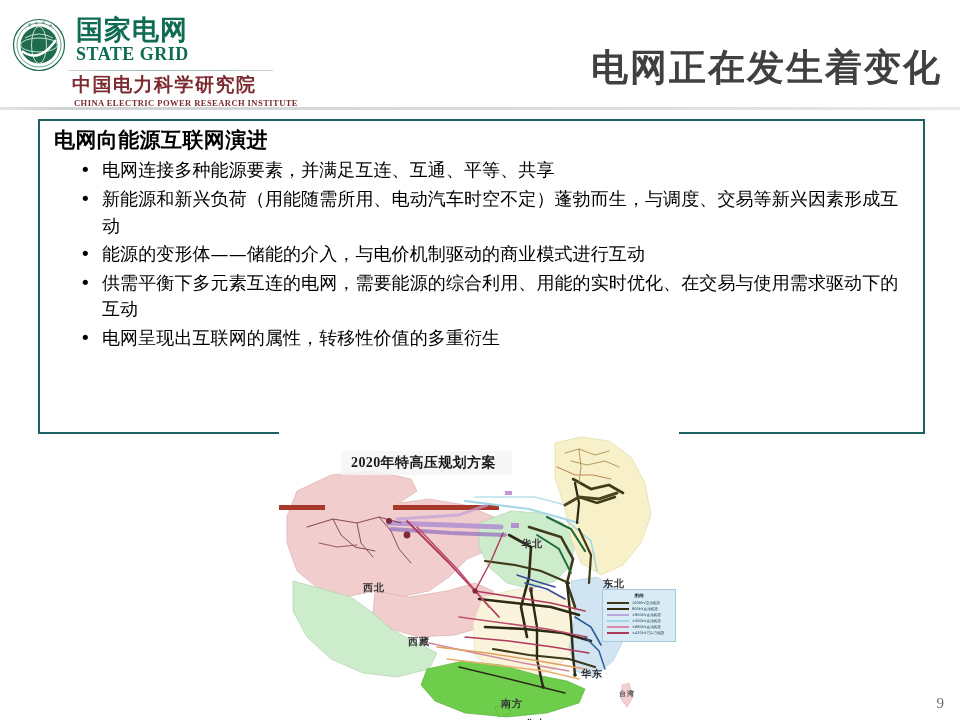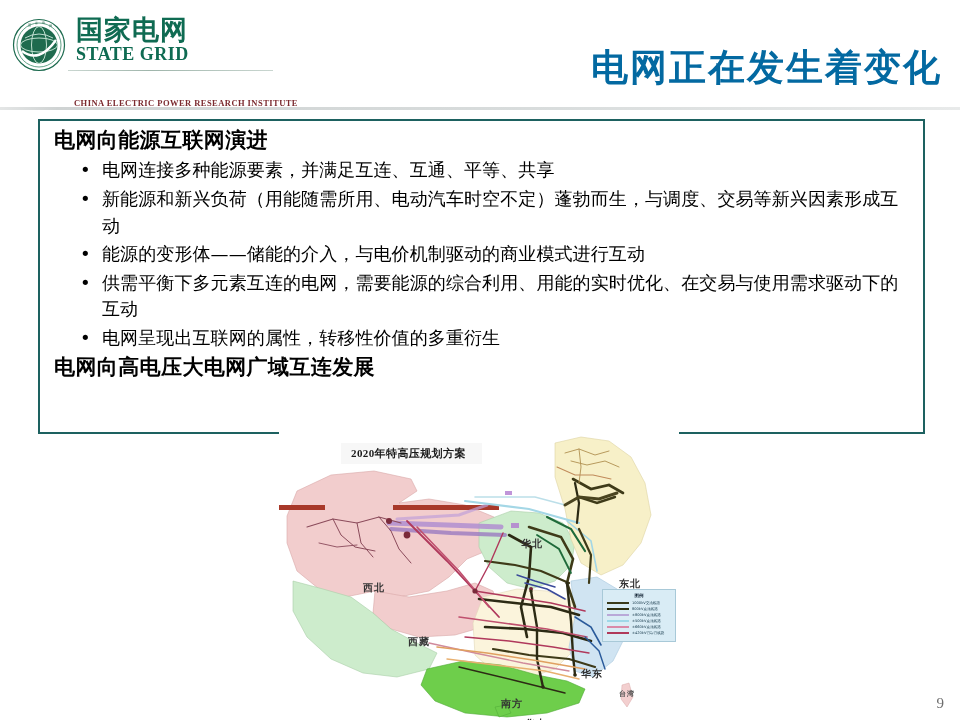--- a/index.html
+++ b/index.html
@@ -42,21 +42,21 @@
   }
   .inst-en {
     position: absolute; left: 66px; top: 87px;
     font-size: 8.5px; font-weight: 700; color: #7c2a2f;
     letter-spacing: 0.45px; line-height: 1;
     font-family: "Liberation Serif", "DejaVu Serif", serif;
   }
 
   .slide-title {
     position: absolute; right: 18px; top: 48px;
-    font-size: 37px; font-weight: 700; color: #0369a1;
+    font-size: 37px; font-weight: 700; color: #404040;
     letter-spacing: 2px; line-height: 1.1;
   }
 
   .header-rule {
     position: absolute; left: 0; top: 107px; width: 960px; height: 3px;
     background: linear-gradient(to right, #e4e6e6, #cfd3d3 6%, #d8dcdc 55%, #e8eaea);
   }
 
   
   .content-box {
@@ -88,22 +88,22 @@
   }
 
   
   .map-wrap {
     position: absolute; left: 279px; top: 431px;
     width: 400px; height: 289px;
     background: #ffffff; overflow: hidden;
   }
   .map-svg { position: absolute; left: 0; top: 0; }
   .map-title {
-    position: absolute; left: 62px; top: 12px;
-    font-size: 11px; font-weight: 700; color: #1a1a1a;
+    position: absolute; left: 62px; top: 20px;
+    font-size: 14px; font-weight: 700; color: #1a1a1a;
     background: rgba(246,246,246,0.85);
     padding: 3px 16px 3px 10px;
     letter-spacing: 0.4px;
     font-family: "Liberation Serif", "DejaVu Serif", serif;
   }
   .region-label {
     position: absolute;
     font-size: 10px; font-weight: 700; color: #333;
     letter-spacing: 1px;
   }
@@ -151,20 +151,21 @@
               <text x="23" y="6">家</text>
               <text x="30" y="6">电</text>
               <text x="37" y="9">网</text>
           </g>
         </svg>
       </div>
 
       <div class="brand-cn">国家电网</div>
       <div class="brand-en">STATE GRID</div>
       <div class="brand-rule"></div>
+      <div class="inst-cn">中国电力科学研究院</div>
       <div class="inst-en">CHINA ELECTRIC POWER RESEARCH INSTITUTE</div>
     </div>
 
     <div class="slide-title">电网正在发生着变化</div>
   </div>
 
   <div class="header-rule"></div>
 
   <div class="content-box">
 
@@ -186,21 +187,20 @@
       <li>
         <span class="dot">•</span>
         <span>供需平衡下多元素互连的电网，需要能源的综合利用、用能的实时优化、在交易与使用需求驱动下的互动</span>
       </li>
       <li>
         <span class="dot">•</span>
         <span>电网呈现出互联网的属性，转移性价值的多重衍生</span>
       </li>
     </ul>
 
-    <div class="sec-heading bottom">电网向高电压大电网广域互连发展</div>
   </div>
 
   <div class="map-wrap">
 
     <svg class="map-svg" width="400" height="289" viewBox="0 0 400 289">
       <rect x="0" y="0" width="400" height="289" fill="#ffffff"></rect>
 
       <path d="M8 85 L18 60 L52 44 L95 40 L132 48 L138 60 L120 72 L150 68 L186 74 L215 86
                L226 100 L212 118 L188 128 L170 146 L150 160 L120 166 L96 160 L66 166 L40 158
                L18 140 L8 112 Z" fill="#f2cdcd" stroke="#d9a8a8" stroke-width="0.6"></path>
@@ -303,21 +303,21 @@
           <circle cx="264" cy="256" r="1.8"></circle>
       </g>
       <g fill="#b07ad0" opacity="0.8">
         <rect x="232" y="92" width="8" height="5"></rect>
         <rect x="226" y="60" width="7" height="4"></rect>
       </g>
     </svg>
 
     <div class="map-title">2020年特高压规划方案</div>
 
-    <div class="region-label" style="left:324px; top:146px;margin-left:16px;">东北</div>
+    <div class="region-label" style="left:324px; top:146px;">东北</div>
     <div class="region-label" style="left:242px; top:106px;">华北</div>
     <div class="region-label" style="left:84px; top:150px;">西北</div>
     <div class="region-label" style="left:86px; top:204px;padding-left:43px;">西藏</div>
     <div class="region-label" style="left:246px; top:238px;margin-top:48px;">华中</div>
     <div class="region-label" style="left:302px; top:236px;">华东</div>
     <div class="region-label" style="left:222px; top:266px;">南方</div>
     <div class="region-label" style="left:340px; top:258px; font-size:7px; color:#555;">台湾</div>
 
     <div class="map-legend">
       <div class="legend-title">图例</div>

